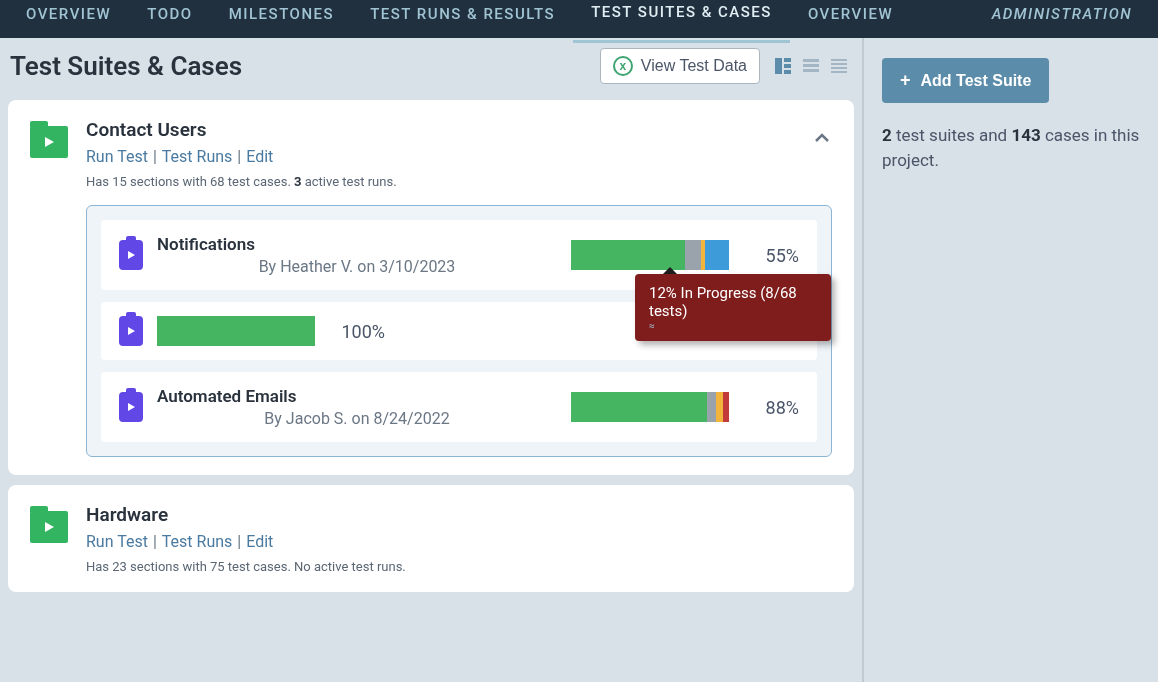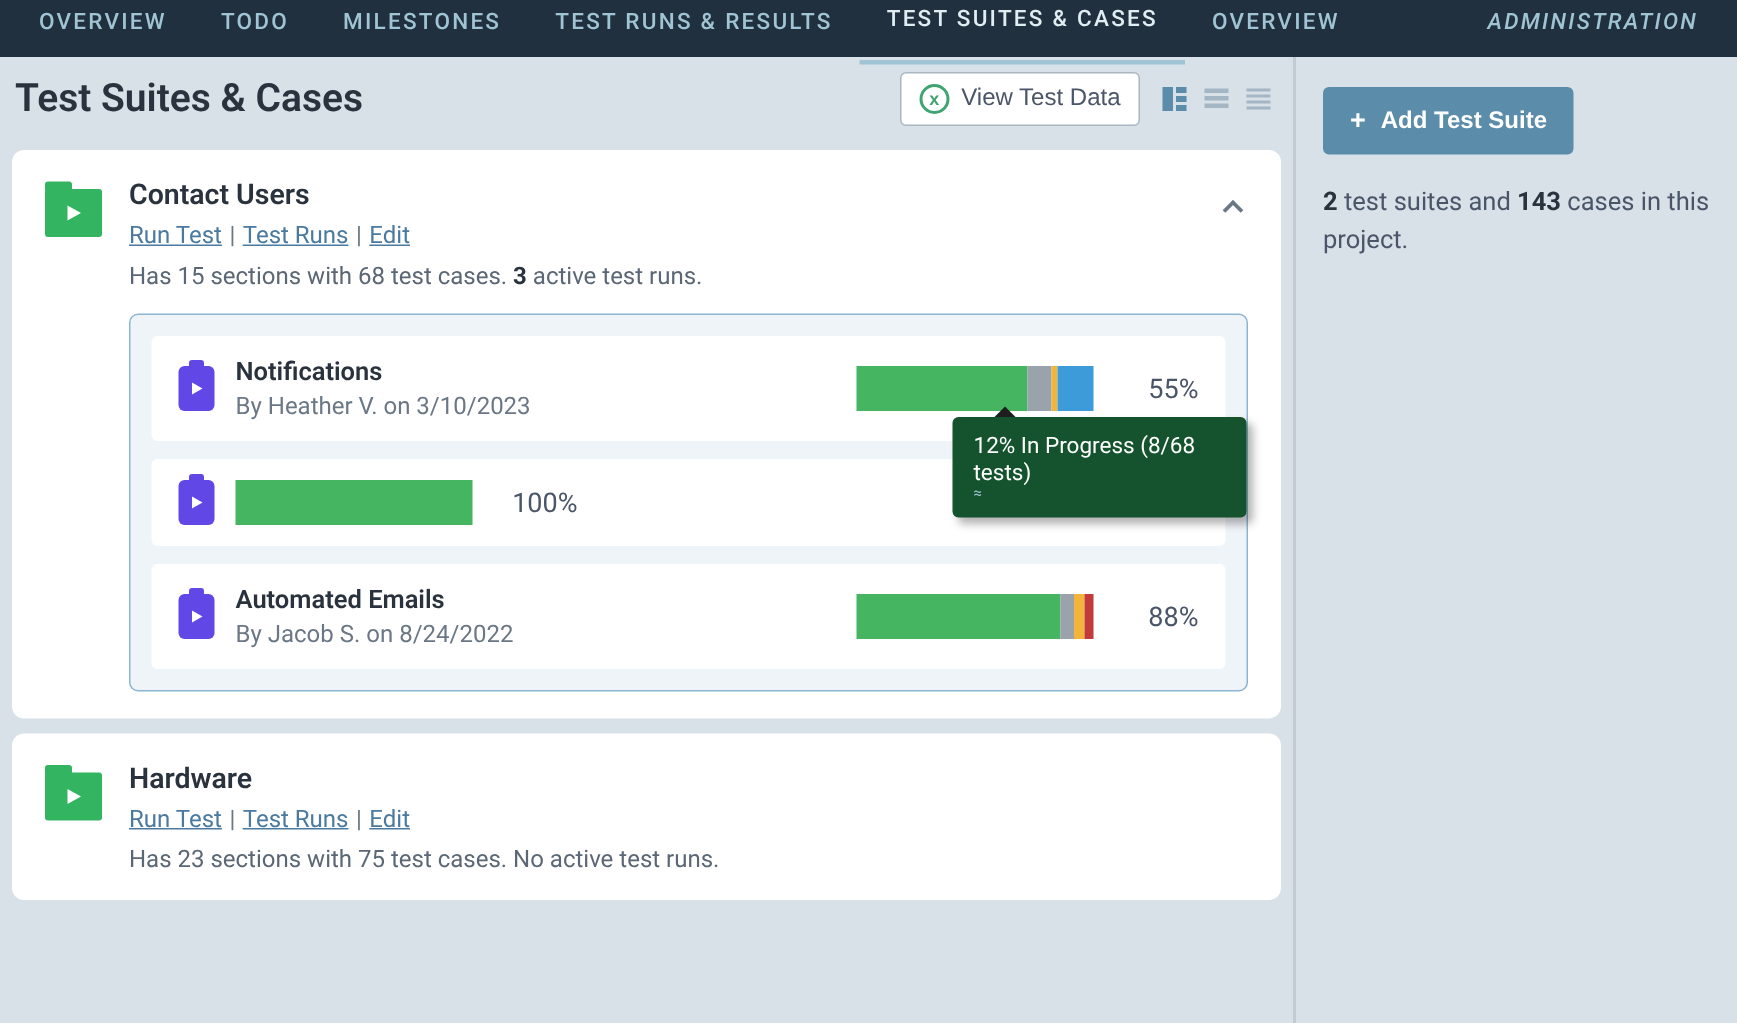--- a/index.html
+++ b/index.html
@@ -146,26 +146,25 @@
     color: #2a333d;
     margin-bottom: 6px;
   }
   .suite-links {
     font-size: 16px;
     color: #6b7785;
     margin-bottom: 8px;
   }
   .suite-links a {
     color: #4a7aa0;
-    text-decoration: underline;
     cursor: pointer;
   }
   .sep { margin: 0 5px; color: #6b7785; }
   .suite-desc {
-    font-size: 16px;
+    font-size: 13px;
     color: #5b6775;
   }
   .suite-desc b { color: #2a333d; }
 
   .chevron {
     position: absolute;
     right: 22px;
     top: 28px;
     cursor: pointer;
   }
@@ -215,41 +214,42 @@
   .run-info { flex: 1; }
   .run-title {
     font-size: 17px;
     font-weight: 600;
     color: #2a333d;
   }
   .run-by {
     font-size: 16px;
     color: #6b7785;
     margin-top: 3px;
+    text-align: center;
   }
   .run-bar {
     width: 158px;
     height: 30px;
     display: flex;
     flex-shrink: 0;
   }
   .run-bar .seg { height: 100%; }
   .run-pct {
     width: 56px;
     text-align: right;
     font-size: 18px;
     color: #4a5568;
     flex-shrink: 0;
     padding-left: 8px;
   }
 
   
   .tooltip {
     position: absolute;
-    background: #14532d;
+    background: #7f1d1d;
     color: #fff;
     border-radius: 4px;
     padding: 10px 14px;
     font-size: 15px;
     box-shadow: 4px 4px 6px rgba(0,0,0,.3);
     z-index: 10;
   }
   .tooltip::before {
     content: "";
     position: absolute;

